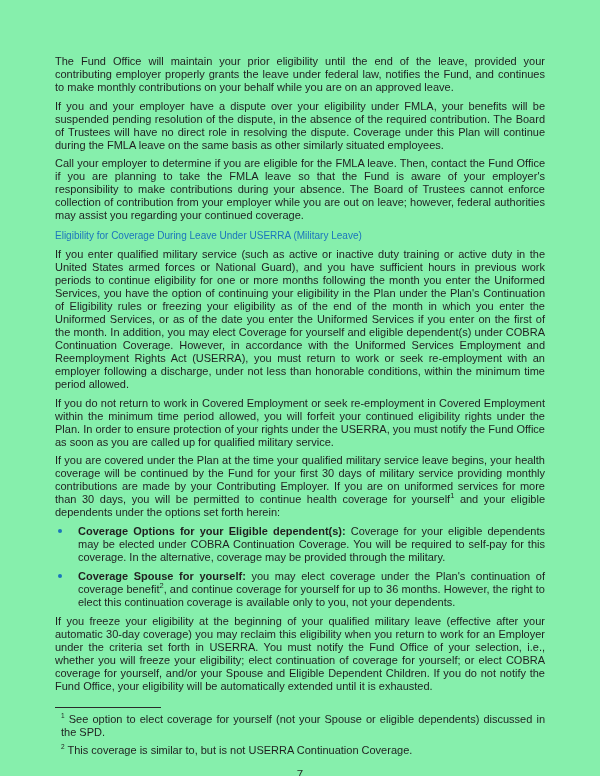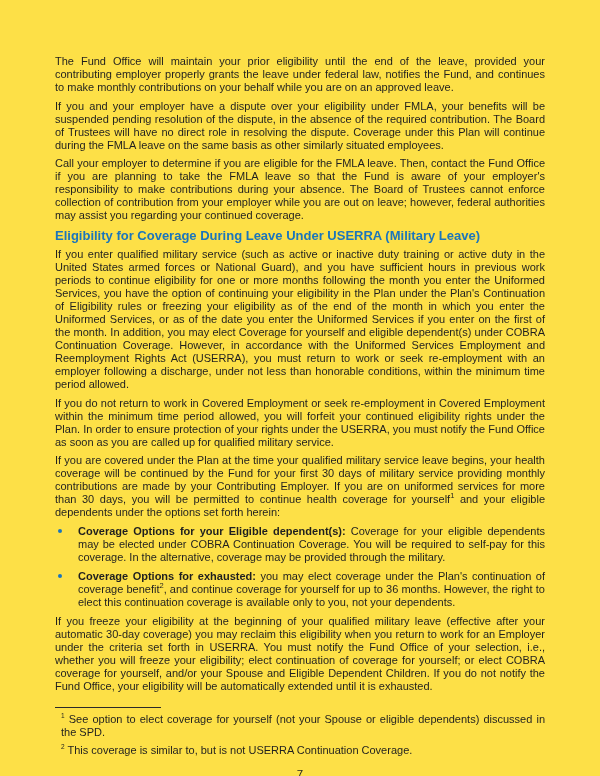--- a/index.html
+++ b/index.html
@@ -4,38 +4,38 @@
 <style>
   html, body {
     margin: 0;
     padding: 0;
     background: #ffffff;
   }
   .page {
     position: relative;
     width: 600px;
     height: 776px;
-    background: #fde047;
+    background: #86efac;
     font-family: "Liberation Sans", "DejaVu Sans", sans-serif;
     color: #1f1f1f;
     box-sizing: border-box;
     padding: 55px 55px 11px 55px;
     overflow: hidden;
   }
   .body-text p {
     margin: 0 0 5.5px 0;
     font-size: 11px;
     line-height: 13px;
     text-align: justify;
   }
   .section-heading {
     margin: 6px 0 4px 0;
-    font-size: 13px;
+    font-size: 10px;
     line-height: 16px;
-    font-weight: bold;
+    font-weight: normal;
     color: #1b75bc;
     text-align: left;
   }
   ul.bullet-list {
     list-style: none;
     margin: 1px 0 0 0;
     padding: 0;
   }
   ul.bullet-list li {
     position: relative;
@@ -107,21 +107,21 @@
 
     <p><span>If you are covered under the Plan at the time your qualified military service leave begins, your health coverage will be continued by the Fund for your first 30 days of military service providing monthly contributions are made by your Contributing Employer. If you are on uniformed services for more than 30 days, you will be permitted to continue health coverage for yourself</span><sup>1</sup><span> and your eligible dependents under the options set forth herein:</span></p>
 
     <ul class="bullet-list">
       <li>
         <span class="bullet-dot"></span>
         <span class="b">Coverage Options for your Eligible dependent(s):</span><span> Coverage for your eligible dependents may be elected under COBRA Continuation Coverage. You will be required to self-pay for this coverage. In the alternative, coverage may be provided through the military.</span>
       </li>
       <li>
         <span class="bullet-dot"></span>
-        <span class="b">Coverage Options for exhausted:</span><span> you may elect coverage under the Plan's continuation of coverage benefit</span><sup>2</sup><span>, and continue coverage for yourself for up to 36 months. However, the right to elect this continuation coverage is available only to you, not your dependents.</span>
+        <span class="b">Coverage Spouse for yourself:</span><span> you may elect coverage under the Plan's continuation of coverage benefit</span><sup>2</sup><span>, and continue coverage for yourself for up to 36 months. However, the right to elect this continuation coverage is available only to you, not your dependents.</span>
       </li>
     </ul>
 
     <p>If you freeze your eligibility at the beginning of your qualified military leave (effective after your automatic 30-day coverage) you may reclaim this eligibility when you return to work for an Employer under the criteria set forth in USERRA. You must notify the Fund Office of your selection, i.e., whether you will freeze your eligibility; elect continuation of coverage for yourself; or elect COBRA coverage for yourself, and/or your Spouse and Eligible Dependent Children. If you do not notify the Fund Office, your eligibility will be automatically extended until it is exhausted.</p>
 
     <div class="footnote-block">
       <div class="footnote-rule"></div>
       <p class="footnote"><sup>1</sup> <span>See option to elect coverage for yourself (not your Spouse or eligible dependents) discussed in the SPD.</span></p>
       <p class="footnote"><sup>2</sup> <span>This coverage is similar to, but is not USERRA Continuation Coverage.</span></p>
     </div>

